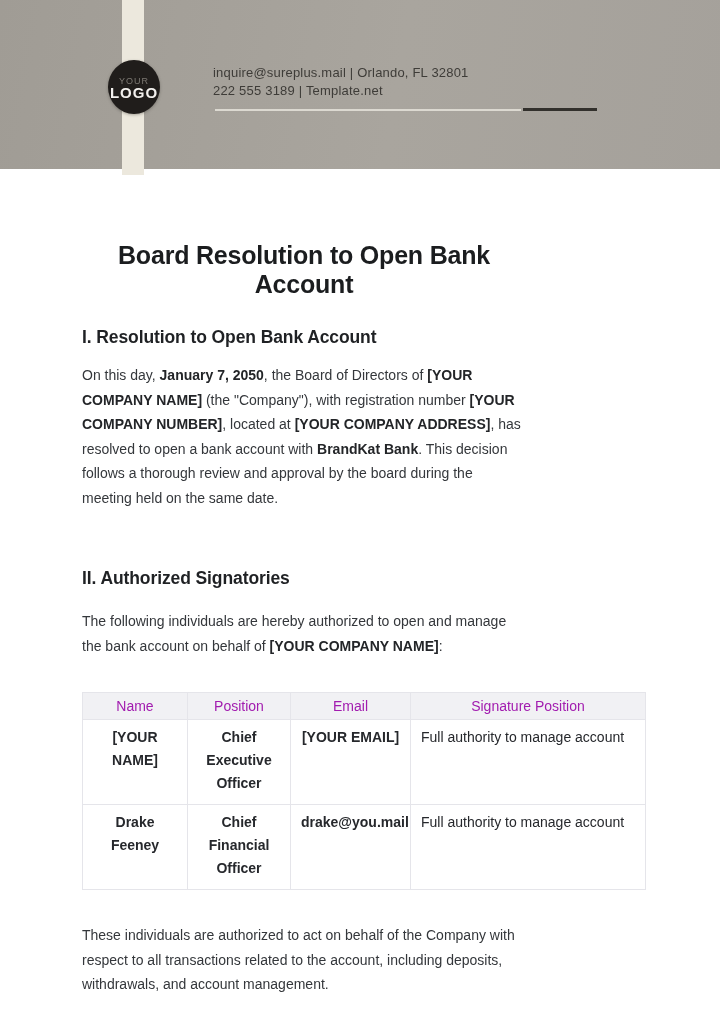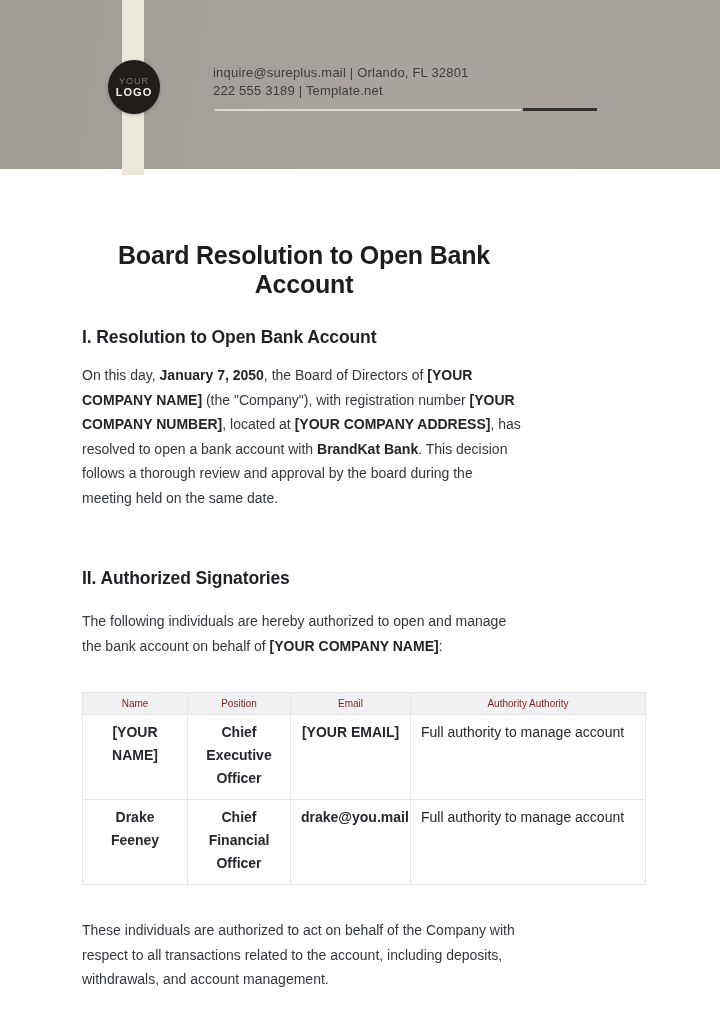--- a/index.html
+++ b/index.html
@@ -19,21 +19,21 @@
     position: absolute; left: 122px; top: 0; width: 22px; height: 175px;
     background: #ece8dd;
   }
   .logo {
     position: absolute; left: 108px; top: 60px; width: 52px; height: 54px;
     background: #201d1b; border-radius: 50%;
     display: flex; flex-direction: column; align-items: center; justify-content: center;
     box-shadow: 0 1px 3px rgba(40,36,32,.35);
   }
   .logo .logo-top { font-size: 9px; letter-spacing: 1px; color: #7d7973; line-height: 10px; }
-  .logo .logo-bottom { font-size: 11px; font-weight: bold; letter-spacing: 1px; color: #f3f1ee; line-height: 13px; }
+  .logo .logo-bottom { font-size: 15px; font-weight: bold; letter-spacing: 1px; color: #f3f1ee; line-height: 13px; }
   .contact {
     position: absolute; left: 213px; top: 64px;
     font-size: 13px; line-height: 18px; color: #3e3c38; letter-spacing: .2px;
   }
   .rule-light {
     position: absolute; left: 215px; top: 109px; width: 306px; height: 2px;
     background: #dcd9d1;
   }
   .rule-dark {
     position: absolute; left: 523px; top: 108px; width: 74px; height: 3px;
@@ -62,22 +62,22 @@
   
   table.signatories {
     margin-top: 34px; border-collapse: collapse; table-layout: fixed;
     width: 563px; background: #ffffff;
   }
   table.signatories col.c1 { width: 105px; }
   table.signatories col.c2 { width: 103px; }
   table.signatories col.c3 { width: 120px; }
   table.signatories col.c4 { width: 235px; }
   table.signatories th {
-    background: #f1f1f4; color: #7f1d1d; font-weight: normal;
-    font-size: 10px; padding: 5px 8px; text-align: center;
+    background: #f1f1f4; color: #a21caf; font-weight: normal;
+    font-size: 14px; padding: 5px 8px; text-align: center;
     border: 1px solid #e5e5ea;
   }
   table.signatories td {
     font-size: 14px; line-height: 23px; color: #26282c;
     padding: 6px 10px 9px 10px; vertical-align: top; text-align: left;
     border: 1px solid #e5e5ea;
   }
   table.signatories td.b { font-weight: bold; text-align: center; }
 </style>
 </head>
@@ -116,21 +116,21 @@
           <col class="c1">
             <col class="c2">
             <col class="c3">
             <col class="c4">
         </colgroup>
         <thead>
             <tr>
               <th>Name</th>
               <th>Position</th>
               <th>Email</th>
-              <th>Authority Authority</th>
+              <th>Signature Position</th>
             </tr>
           </thead>
         <tbody>
             <tr>
               <td class="b">[YOUR NAME]</td>
               <td class="b">Chief Executive Officer</td>
               <td class="b">[YOUR EMAIL]</td>
               <td>Full authority to manage account</td>
             </tr>
             <tr>

